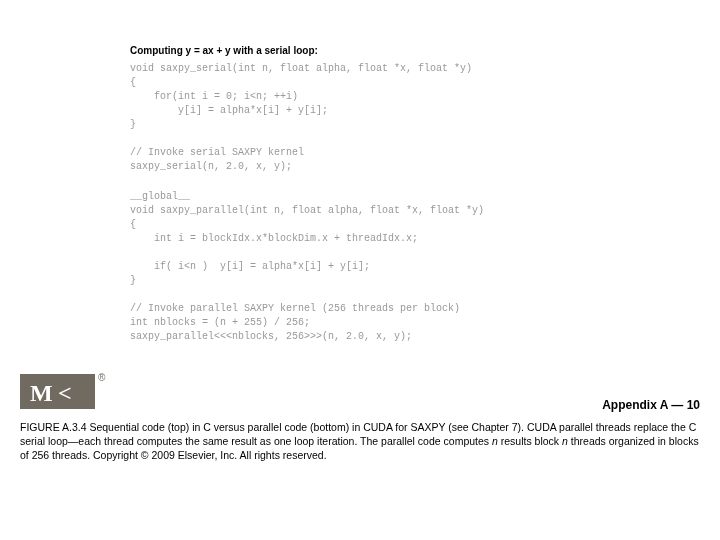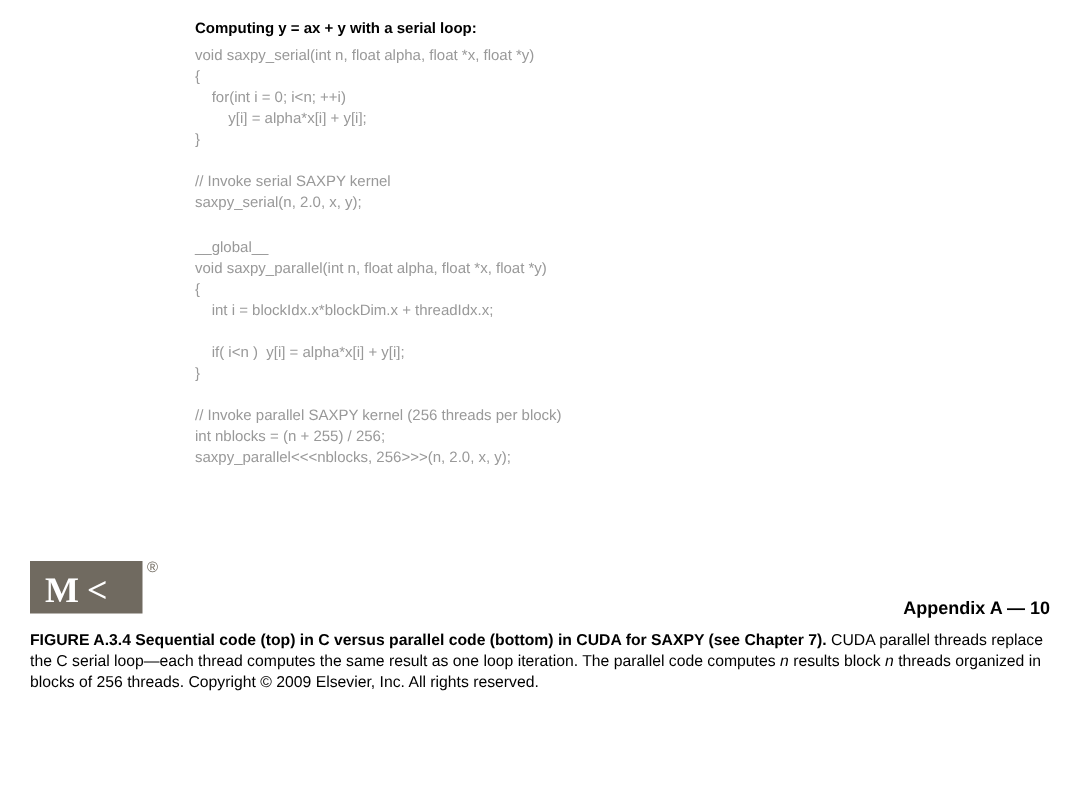--- a/index.html
+++ b/index.html
@@ -9,52 +9,52 @@
     height: 540px;
     font-family: Arial, Helvetica, sans-serif;
     background: #fff;
     position: relative;
     box-sizing: border-box;
   }
   .slide {
     width: 720px;
     height: 432px;
     position: relative;
-    padding: 14px 40px 20px 40px;
+    padding: 45px 40px 20px 40px;
     box-sizing: border-box;
   }
   .code-area {
     margin-left: 90px;
     margin-top: 0px;
   }
   .section-title {
     font-size: 10px;
     font-weight: bold;
     color: #000;
     margin-bottom: 6px;
   }
   .code-block {
-    font-family: Liberation Sans, sans-serif;
+    font-family: Liberation Mono, monospace;
     font-size: 10px;
     color: #999;
     white-space: pre;
     line-height: 1.4;
     margin-bottom: 16px;
   }
   .caption {
     position: absolute;
     left: 20px;
     right: 20px;
     top: 420px;
     font-size: 10.5px;
     line-height: 1.35;
     color: #000;
   }
   .caption .title {
-    font-weight: bold;
+    font-weight: normal;
   }
   .caption .body {
     font-weight: normal;
   }
   .caption .ital {
     font-style: italic;
   }
   .logo {
     position: absolute;
     left: 20px;

